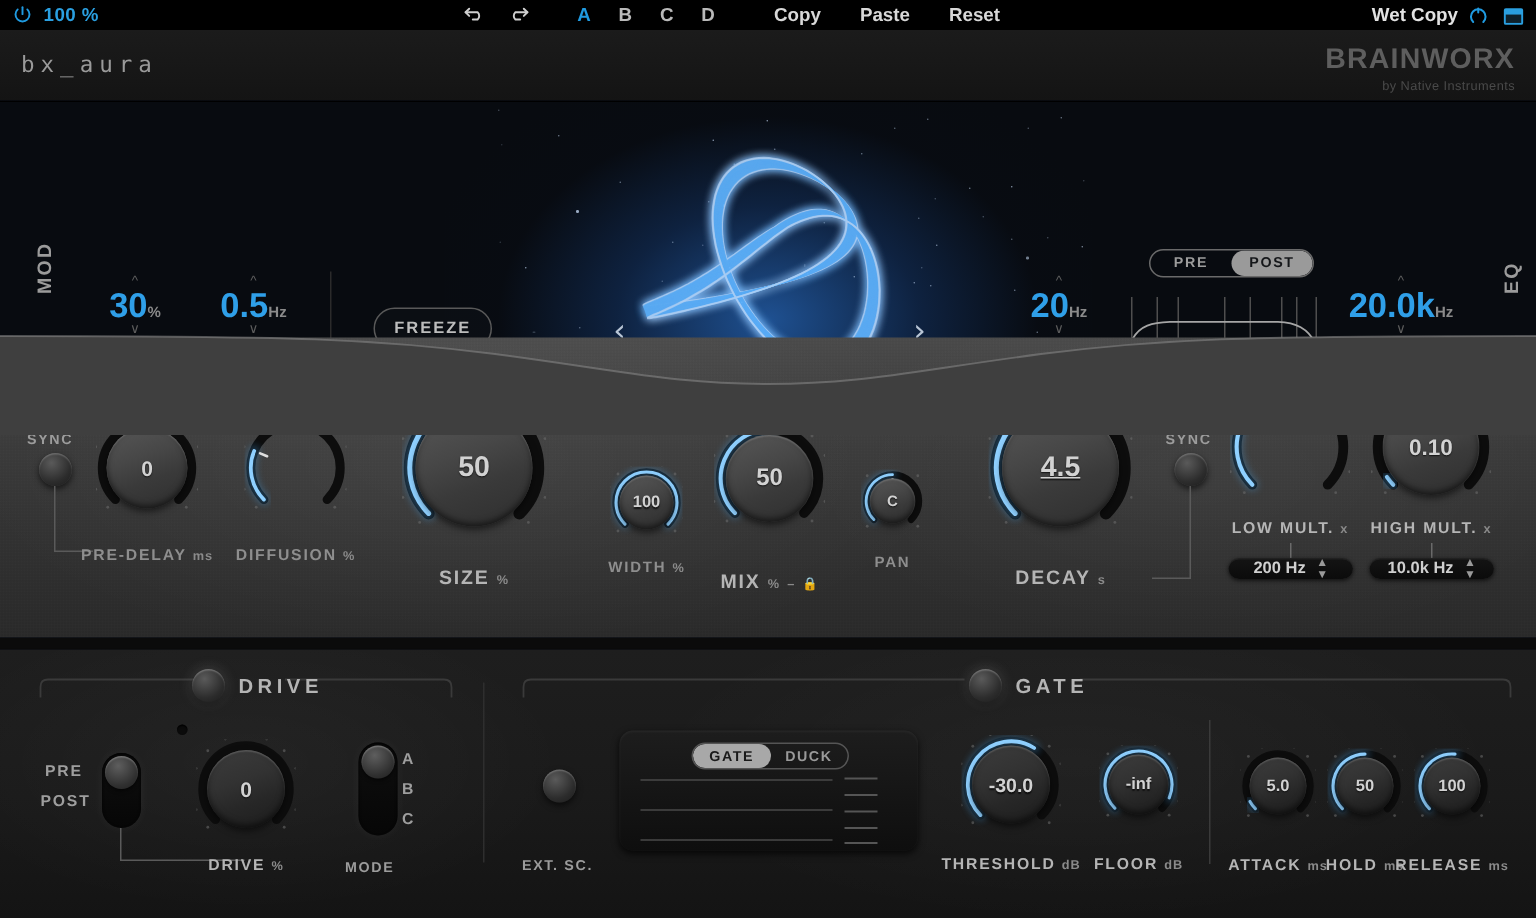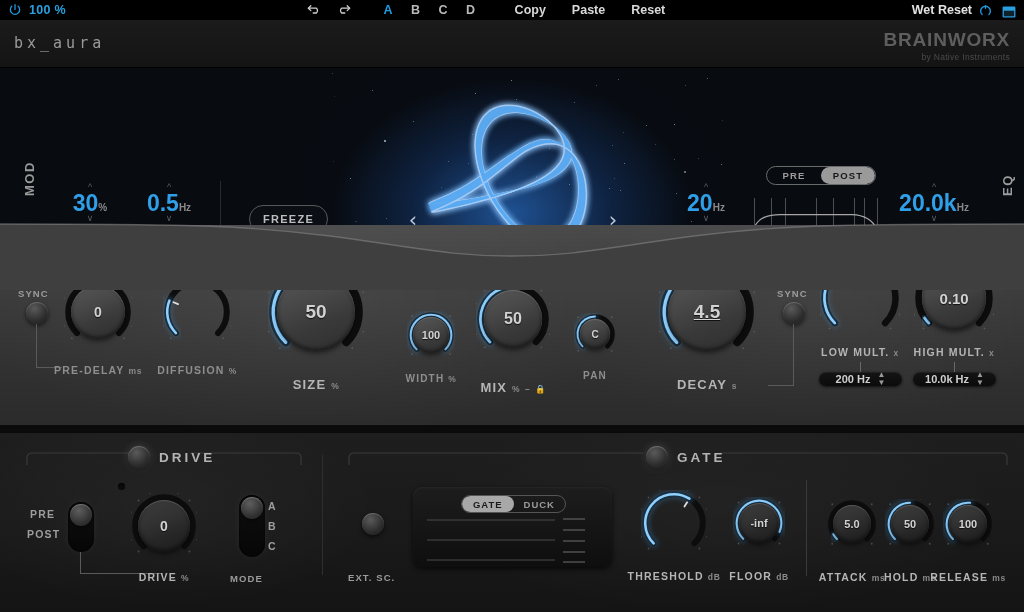--- a/index.html
+++ b/index.html
@@ -233,21 +233,21 @@
       </svg>
     </span>
     <span class="mb-ab active">A</span>
     <span class="mb-ab">B</span>
     <span class="mb-ab">C</span>
     <span class="mb-ab" style="margin-right:26px;">D</span>
     <span class="mb-txt">Copy</span>
     <span class="mb-txt">Paste</span>
     <span class="mb-txt">Reset</span>
     <div class="mb-spacer"></div>
-    <span class="mb-wet">Wet Reset</span>
+    <span class="mb-wet">Wet Copy</span>
     <span class="mb-knobicon">
       <svg width="15" height="15" viewBox="0 0 20 20" fill="none" stroke="#1f9ae0" stroke-width="1.8" stroke-linecap="round">
         <path d="M5.5 15.5 A6.5 6.5 0 1 1 14.5 15.5"></path>
           <path d="M10 3.5 L10 7"></path>
       </svg>
     </span>
     <span class="mb-winicon">
       <svg width="14" height="12" viewBox="0 0 16 14">
           <rect x="0.5" y="0.5" width="15" height="13" rx="1.5" fill="#2a9fe0"></rect>
           <rect x="2" y="5.5" width="12" height="6.5" fill="#0a0a0a" opacity=".85"></rect>
@@ -792,20 +792,23 @@
           <circle cx="7.53" cy="7.53" r="0.95" fill="#6e6e6e" opacity="0.55"></circle>
           <circle cx="19.22" cy="-0.28" r="0.95" fill="#6e6e6e" opacity="0.55"></circle>
           <circle cx="33.00" cy="-3.02" r="0.95" fill="#6e6e6e" opacity="0.55"></circle>
           <circle cx="46.78" cy="-0.28" r="0.95" fill="#6e6e6e" opacity="0.55"></circle>
           <circle cx="58.47" cy="7.53" r="0.95" fill="#6e6e6e" opacity="0.55"></circle>
           <circle cx="66.28" cy="19.22" r="0.95" fill="#6e6e6e" opacity="0.55"></circle>
           <circle cx="69.02" cy="33.00" r="0.95" fill="#6e6e6e" opacity="0.55"></circle>
           <circle cx="66.28" cy="46.78" r="0.95" fill="#6e6e6e" opacity="0.55"></circle>
           <circle cx="58.47" cy="58.47" r="0.95" fill="#6e6e6e" opacity="0.55"></circle>
         </svg>
+      <div class="kbody" style="inset:7px;">
+          <span class="kval" style="font-size:13px;">-30.0</span>
+        </div>
       <div class="klabel" style="top:80px;"><span>THRESHOLD</span> <span class="u">dB</span></div>
     </div>
 
     <div class="knob dark" style="left:733px; top:497px; width:52px; height:52px;">
       <svg class="karc" width="52" height="52" viewBox="0 0 52 52">
           <path d="M 10.23 41.77 A 22.3 22.3 0 1 1 41.77 41.77" fill="none" stroke="#0d0d0d" stroke-width="5" stroke-linecap="round"></path>
           <path d="M 10.23 41.77 A 22.3 22.3 0 1 1 46.47 34.86" fill="none" stroke="#4aa8f0" stroke-width="6.6" stroke-linecap="round" opacity="0.30" filter="url(#kglow)"></path>
           <path d="M 10.23 41.77 A 22.3 22.3 0 1 1 46.47 34.86" fill="none" stroke="#8fd0ff" stroke-width="2.1" stroke-linecap="round"></path>
           <line x1="43.16" y1="33.43" x2="39.35" y2="31.78" stroke="#dedede" stroke-width="1.8" stroke-linecap="round"></line>
           <circle cx="5.56" cy="46.44" r="0.95" fill="#6e6e6e" opacity="0.55"></circle>

